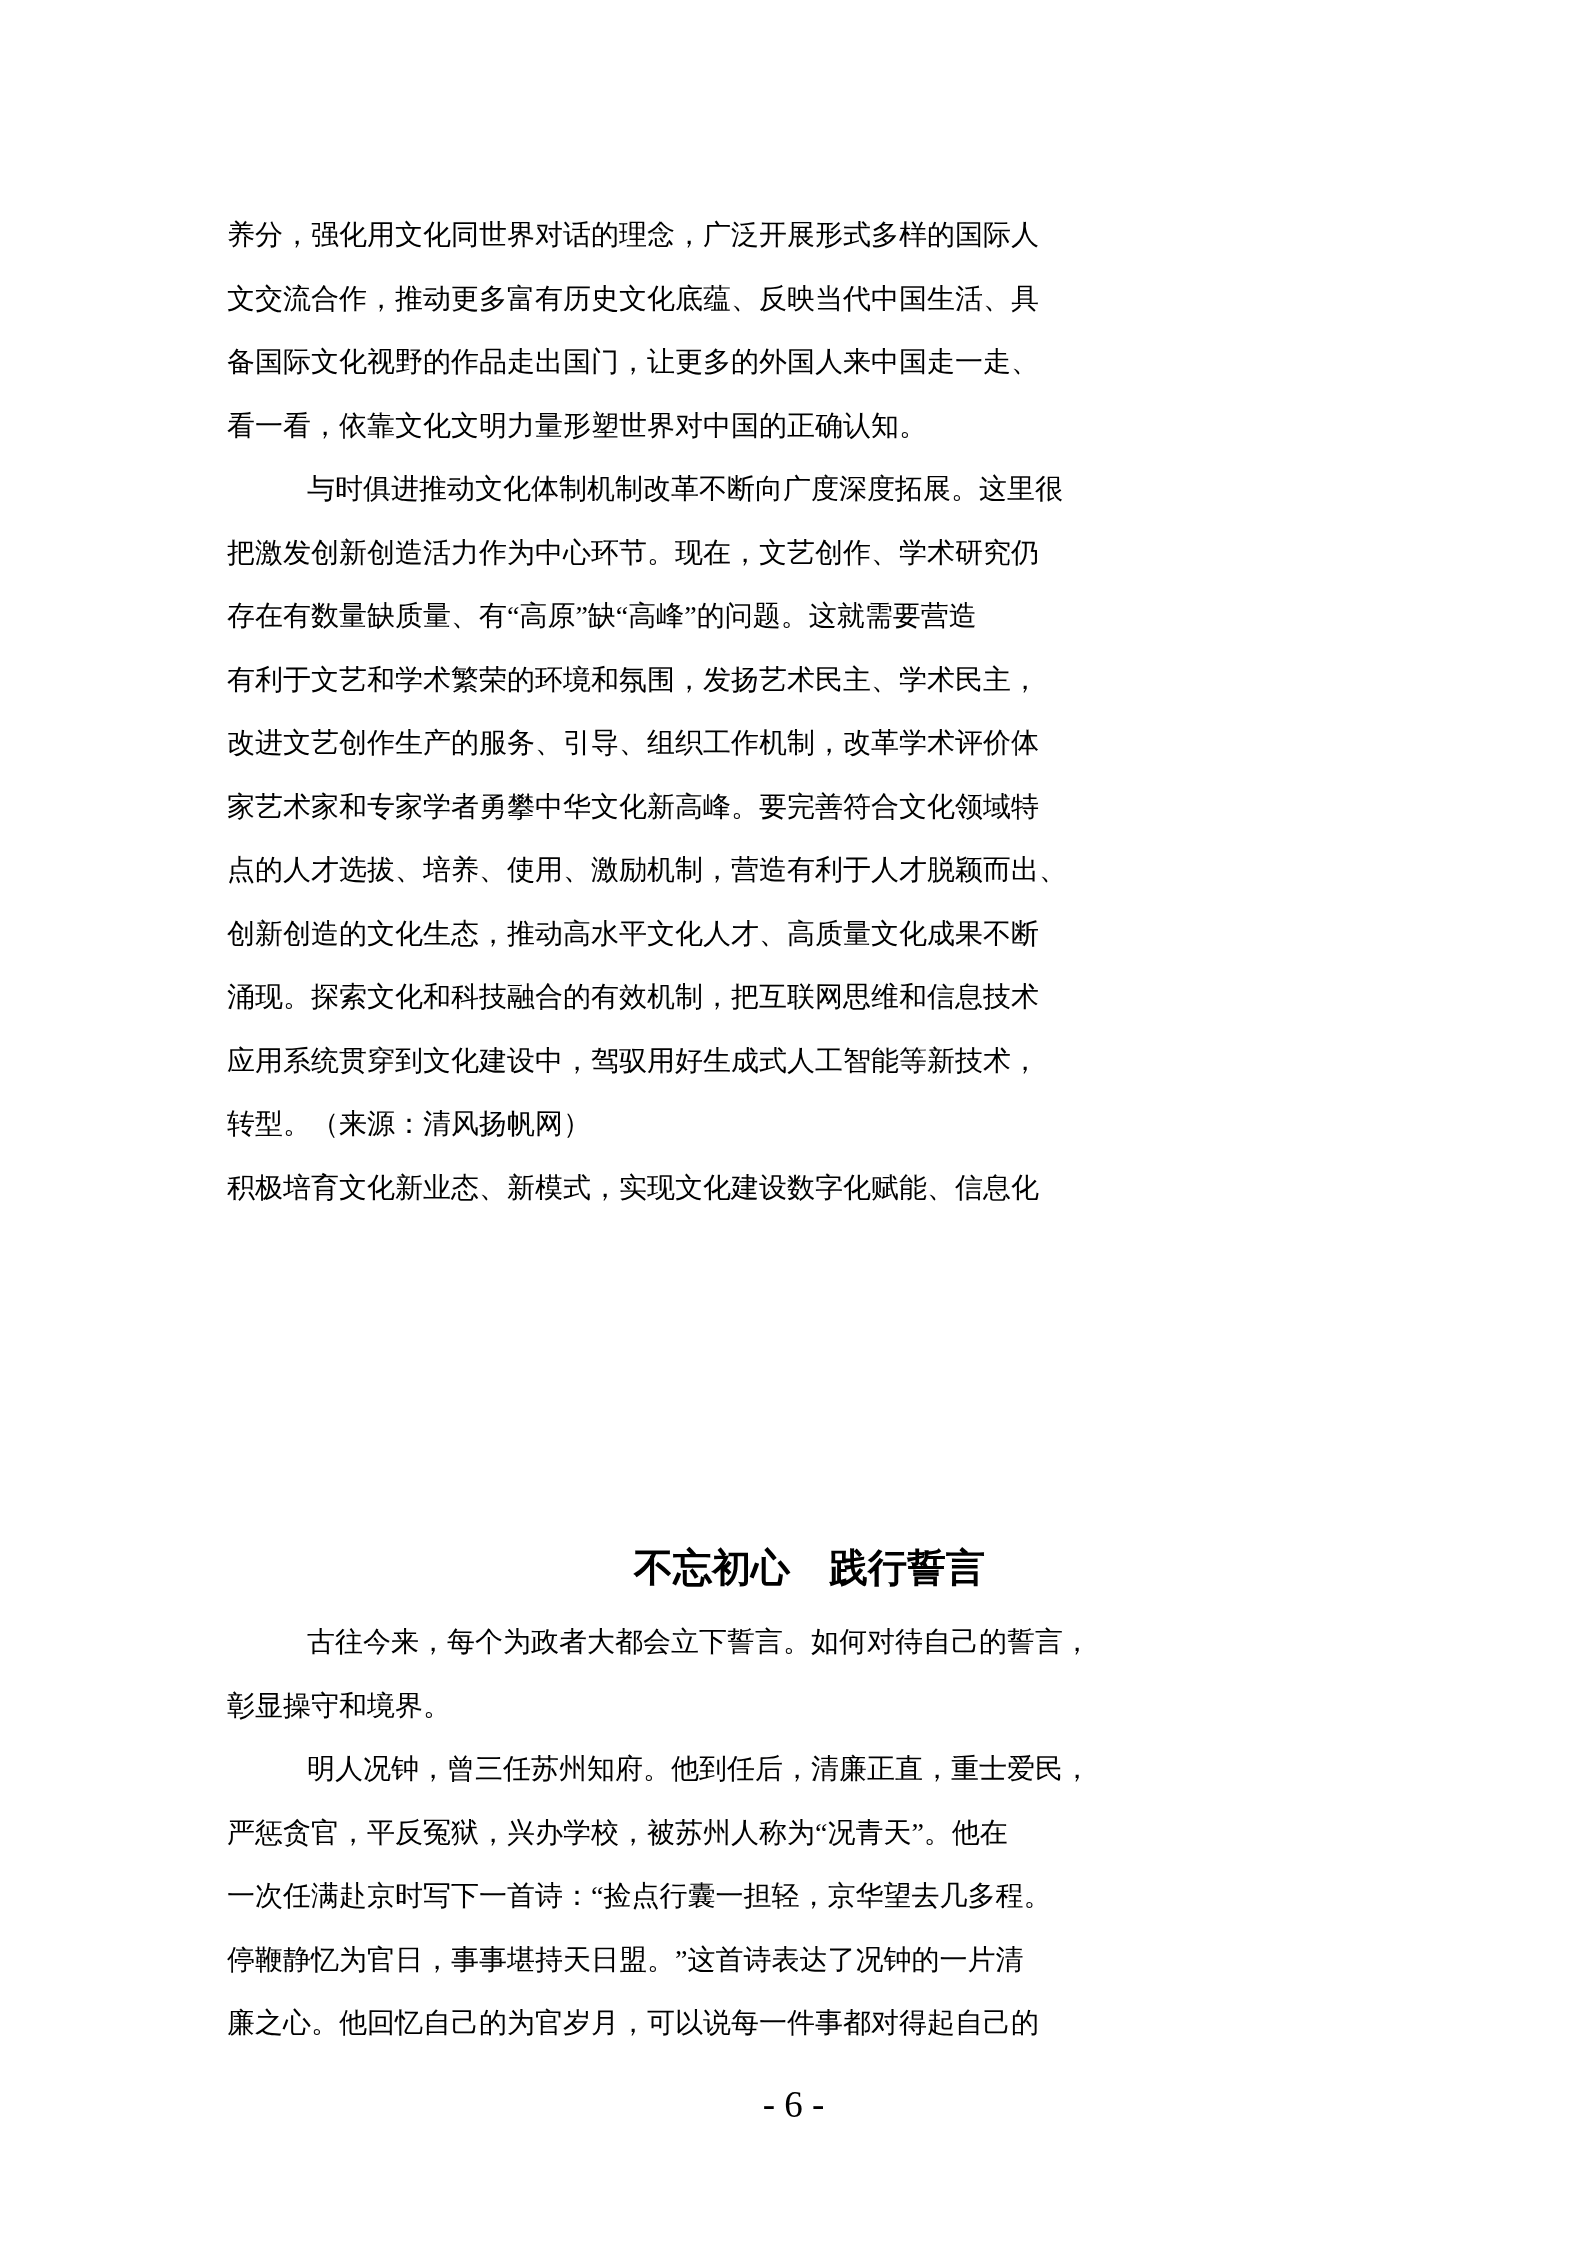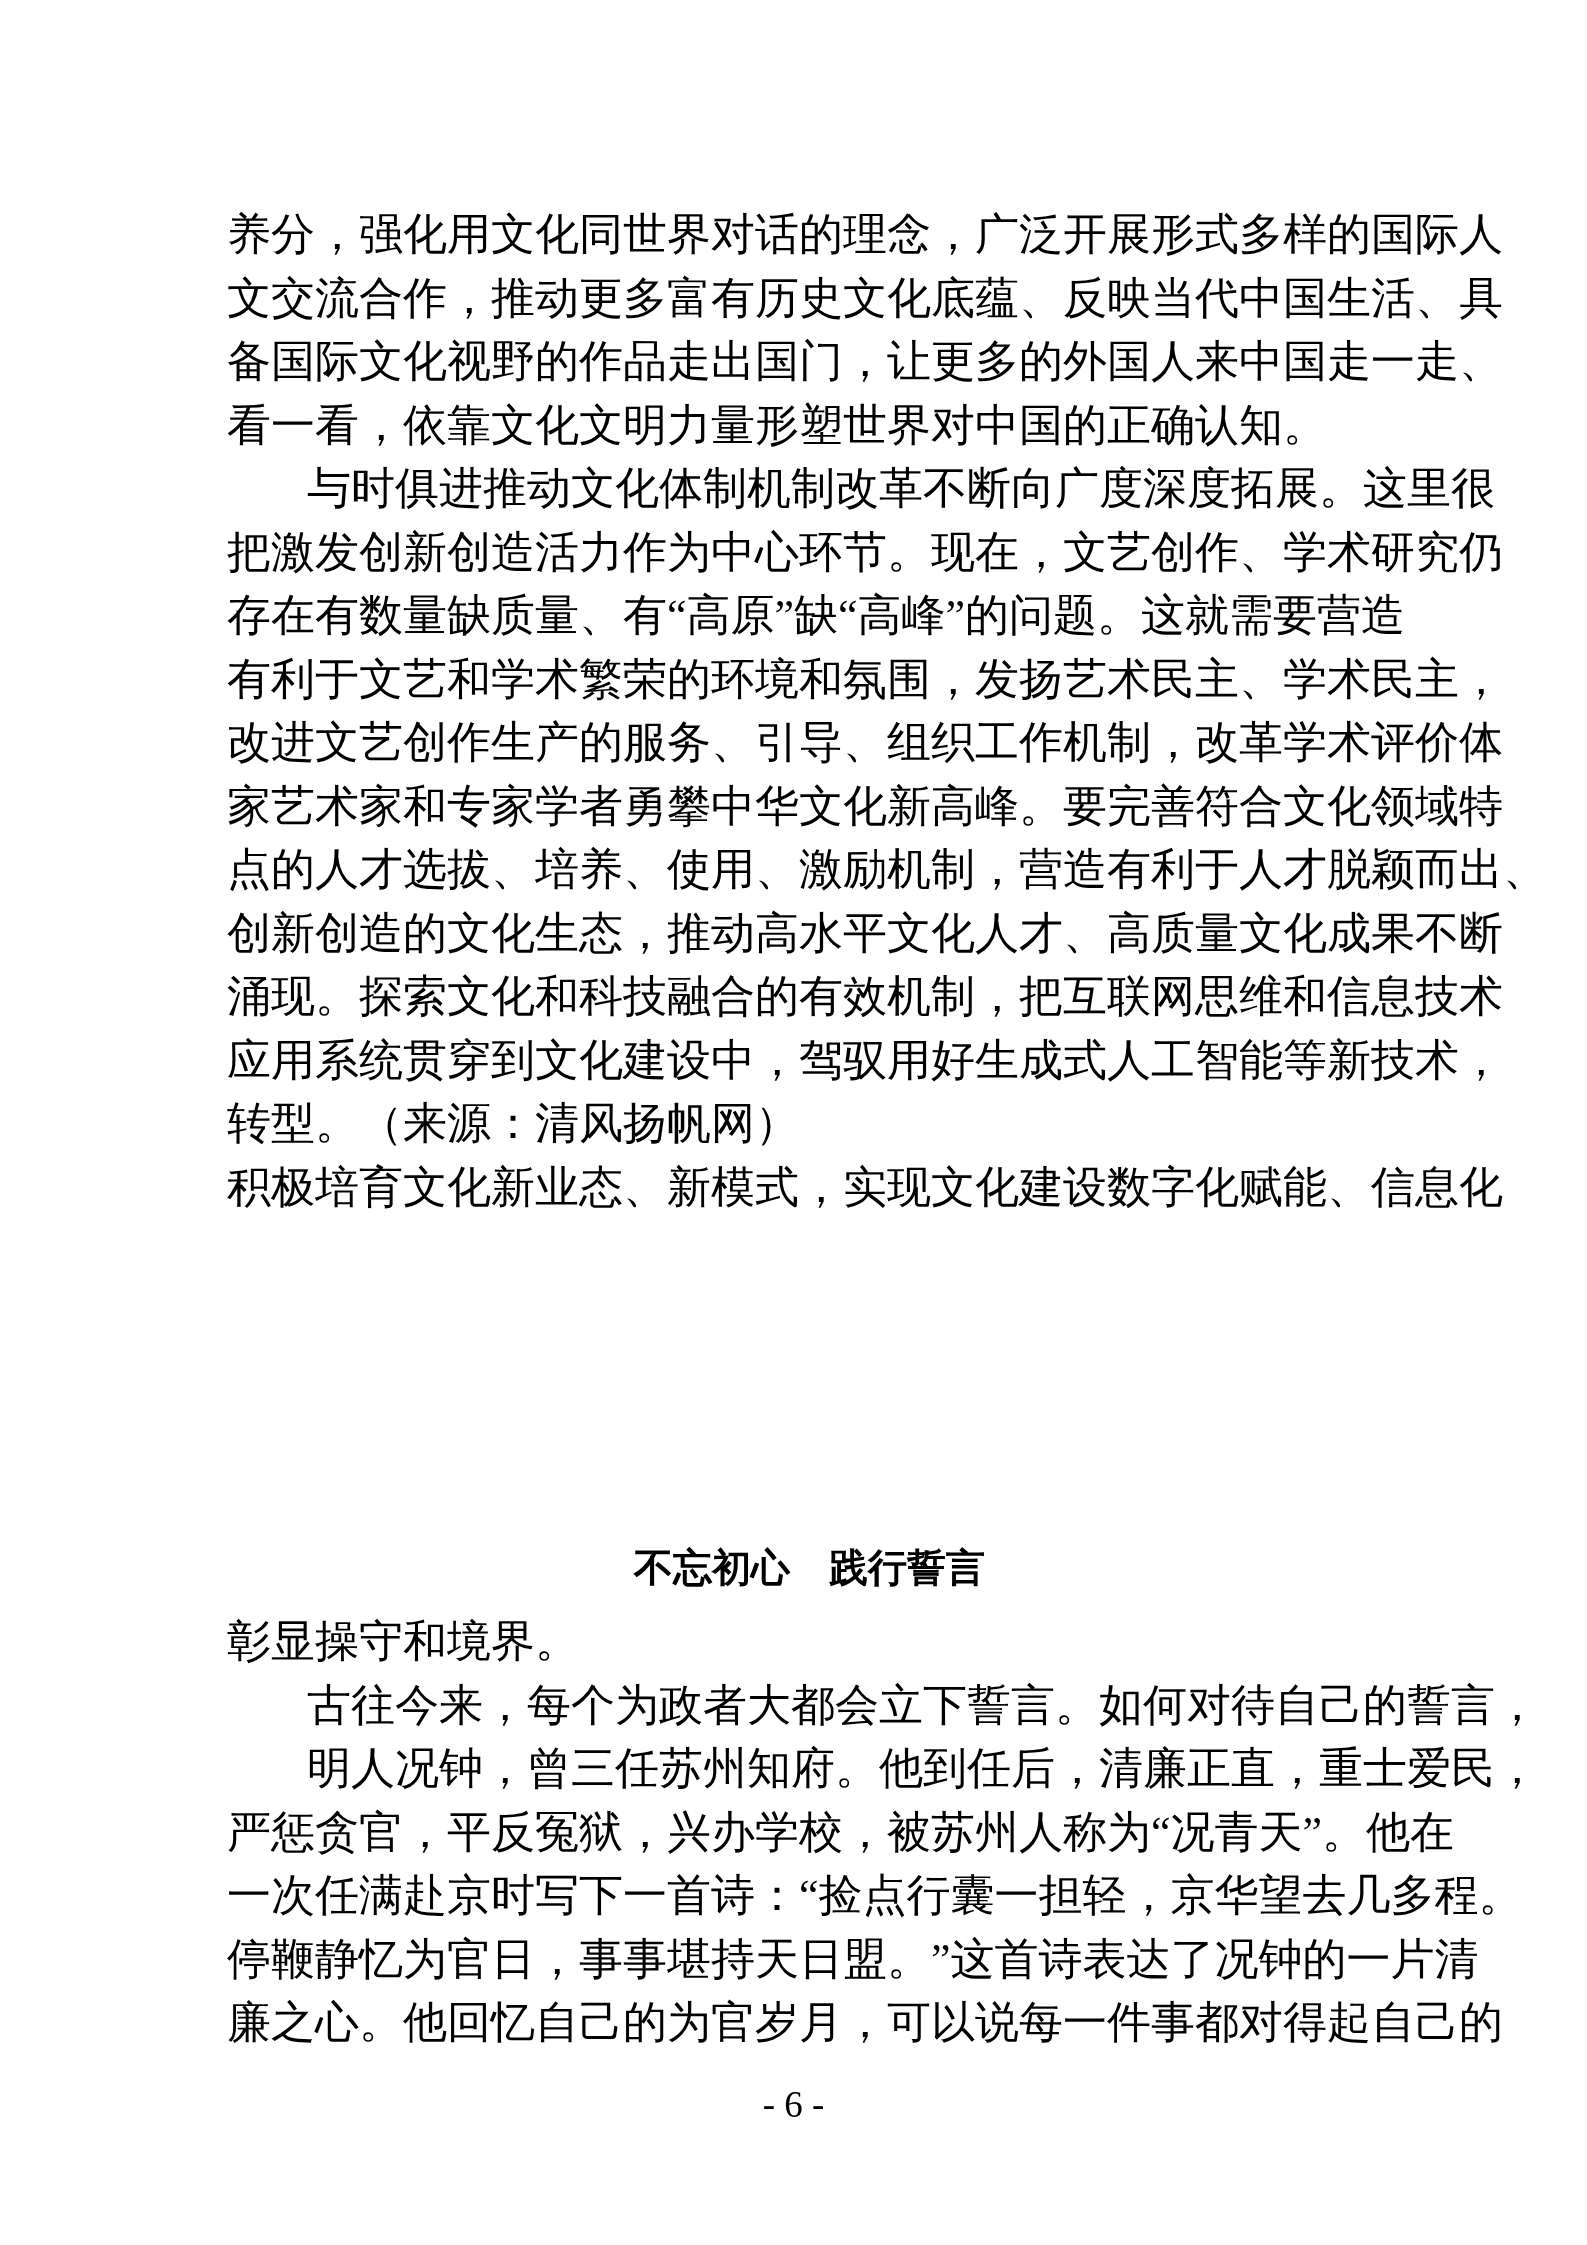--- a/index.html
+++ b/index.html
@@ -17,21 +17,21 @@
     color: #000000;
   }
   .textblock {
     position: absolute;
     left: 227px;
     width: 1165px;
   }
   .bodylines .line {
     height: 63.5px;
     line-height: 63.5px;
-    font-size: 44px;
+    font-size: 28px;
     white-space: nowrap;
     letter-spacing: 0;
   }
   .line.indent {
     text-indent: 80px;
   }
   .section-header {
     position: absolute;
     left: 227px;
     top: 1411px;
@@ -90,22 +90,22 @@
       <div class="line">转型。（来源：清风扬帆网）</div>
       <div class="line">积极培育文化新业态、新模式，实现文化建设数字化赋能、信息化</div>
     </div>
 
   </div>
 
 
   <div class="article-title">不忘初心　践行誓言</div>
 
   <div class="textblock bodylines" style="top:1610px;">
+    <div class="line indent">古往今来，每个为政者大都会立下誓言。如何对待自己的誓言，</div>
     <div class="line">彰显操守和境界。</div>
-    <div class="line indent">古往今来，每个为政者大都会立下誓言。如何对待自己的誓言，</div>
   </div>
 
   <div class="textblock bodylines" style="top:1737px;">
     <div class="line indent">明人况钟，曾三任苏州知府。他到任后，清廉正直，重士爱民，</div>
     <div class="line">严惩贪官，平反冤狱，兴办学校，被苏州人称为“况青天”。他在</div>
     <div class="line">一次任满赴京时写下一首诗：“捡点行囊一担轻，京华望去几多程。</div>
     <div class="line">停鞭静忆为官日，事事堪持天日盟。”这首诗表达了况钟的一片清</div>
     <div class="line">廉之心。他回忆自己的为官岁月，可以说每一件事都对得起自己的</div>
   </div>
 

